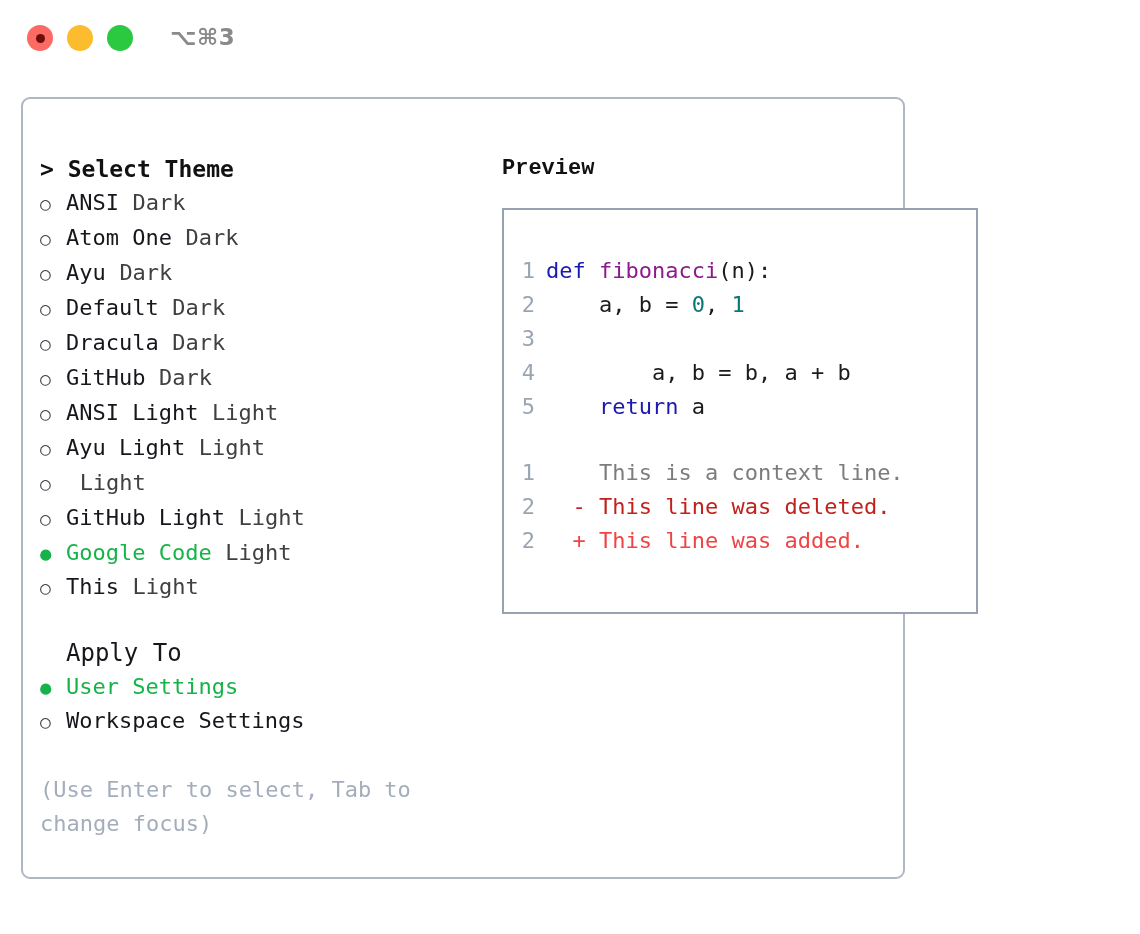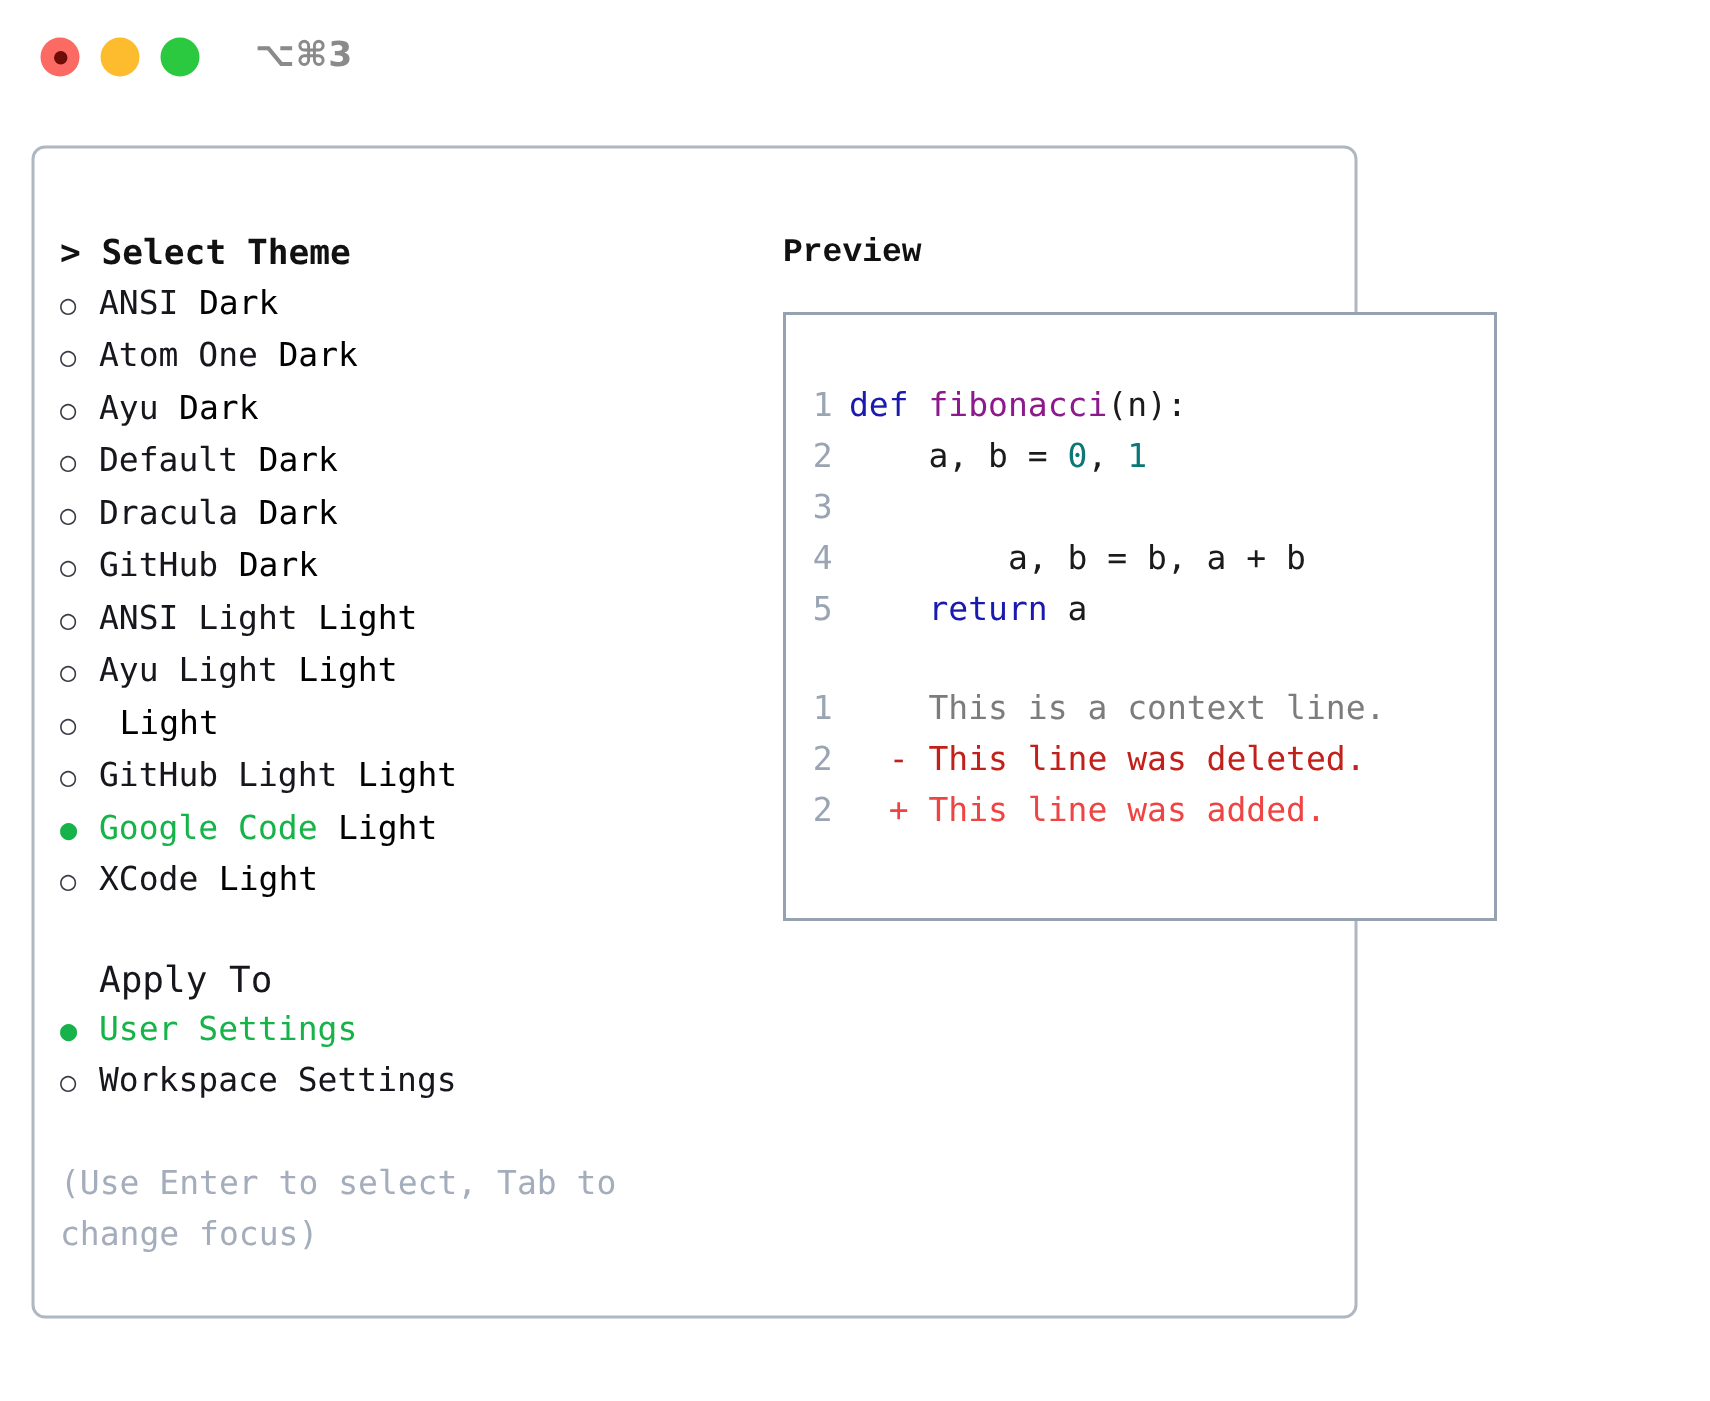--- a/index.html
+++ b/index.html
@@ -105,21 +105,21 @@
     font-size: 19px;
   }
   .row-name {
     color: #16161c;
   }
   .list-row.selected .row-name {
     color: #16b349;
     text-align: center;
   }
   .row-variant {
-    color: #000000;
+    color: #404040;
     margin-left: 0.62em;
   }
 
   #apply-section {
     margin-top: 31px;
   }
   .apply-heading {
     padding-left: 26px;
     font-size: 24px;
     color: #16161c;
@@ -132,21 +132,21 @@
     font-size: 22px;
     line-height: 34px;
     color: #a4adbb;
     width: 410px;
     white-space: pre-wrap;
   }
 
   
   #preview-column {
     position: absolute;
-    left: 499px;
+    left: 479px;
     top: 53px;
     width: 495px;
   }
   #preview-heading {
     font-family: "Liberation Mono", monospace;
     font-size: 22px;
     font-weight: 700;
     color: #111111;
     line-height: 34px;
     white-space: pre;
@@ -211,21 +211,21 @@
         <div class="list-row"><span class="bullet">○</span><span class="row-name">Atom One</span><span class="row-variant">Dark</span></div>
         <div class="list-row"><span class="bullet">○</span><span class="row-name">Ayu</span><span class="row-variant">Dark</span></div>
         <div class="list-row"><span class="bullet">○</span><span class="row-name">Default</span><span class="row-variant">Dark</span></div>
         <div class="list-row"><span class="bullet">○</span><span class="row-name">Dracula</span><span class="row-variant">Dark</span></div>
         <div class="list-row"><span class="bullet">○</span><span class="row-name">GitHub</span><span class="row-variant">Dark</span></div>
         <div class="list-row"><span class="bullet">○</span><span class="row-name">ANSI Light</span><span class="row-variant">Light</span></div>
         <div class="list-row"><span class="bullet">○</span><span class="row-name">Ayu Light</span><span class="row-variant">Light</span></div>
         <div class="list-row"><span class="bullet">○</span><span class="row-variant">Light</span></div>
         <div class="list-row"><span class="bullet">○</span><span class="row-name">GitHub Light</span><span class="row-variant">Light</span></div>
         <div class="list-row selected"><span class="bullet selected">●</span><span class="row-name">Google Code</span><span class="row-variant">Light</span></div>
-        <div class="list-row"><span class="bullet">○</span><span class="row-name">XCode</span><span class="row-variant">Light</span></div>
+        <div class="list-row"><span class="bullet">○</span><span class="row-name">This</span><span class="row-variant">Light</span></div>
       </div>
 
     <div id="apply-section">
       <div class="apply-heading">Apply To</div>
       <div id="apply-list">
           <div class="list-row selected"><span class="bullet selected">●</span><span class="row-name">User Settings</span></div>
           <div class="list-row"><span class="bullet">○</span><span class="row-name">Workspace Settings</span></div>
         </div>
     </div>
 

